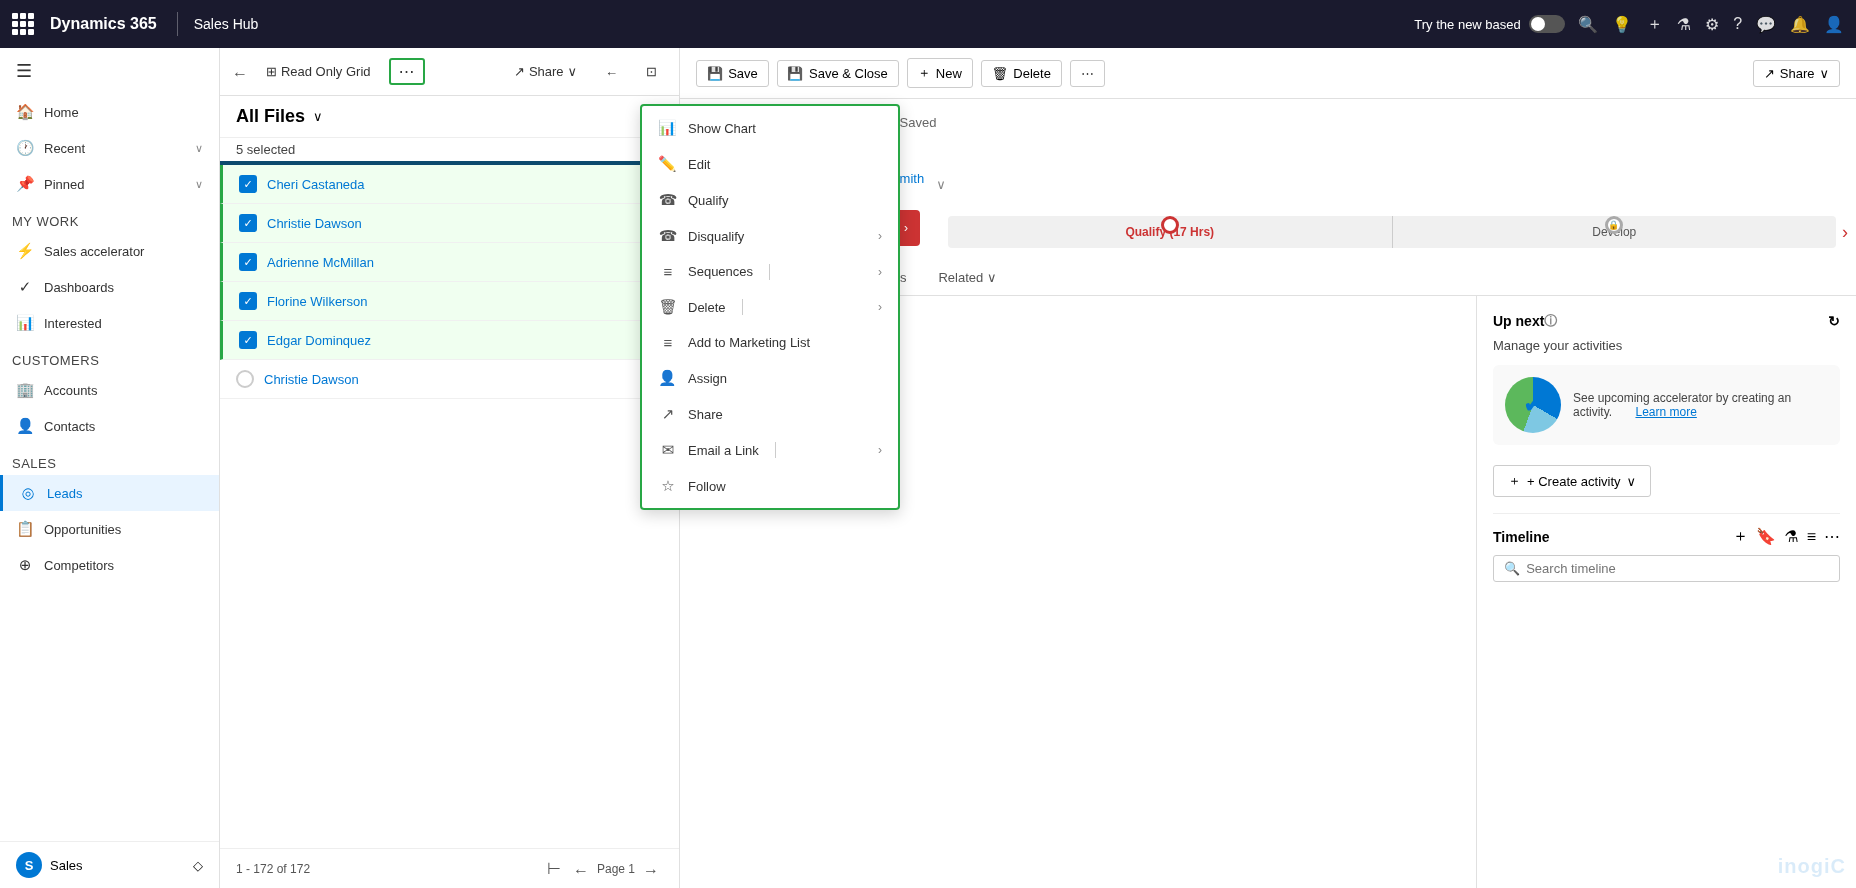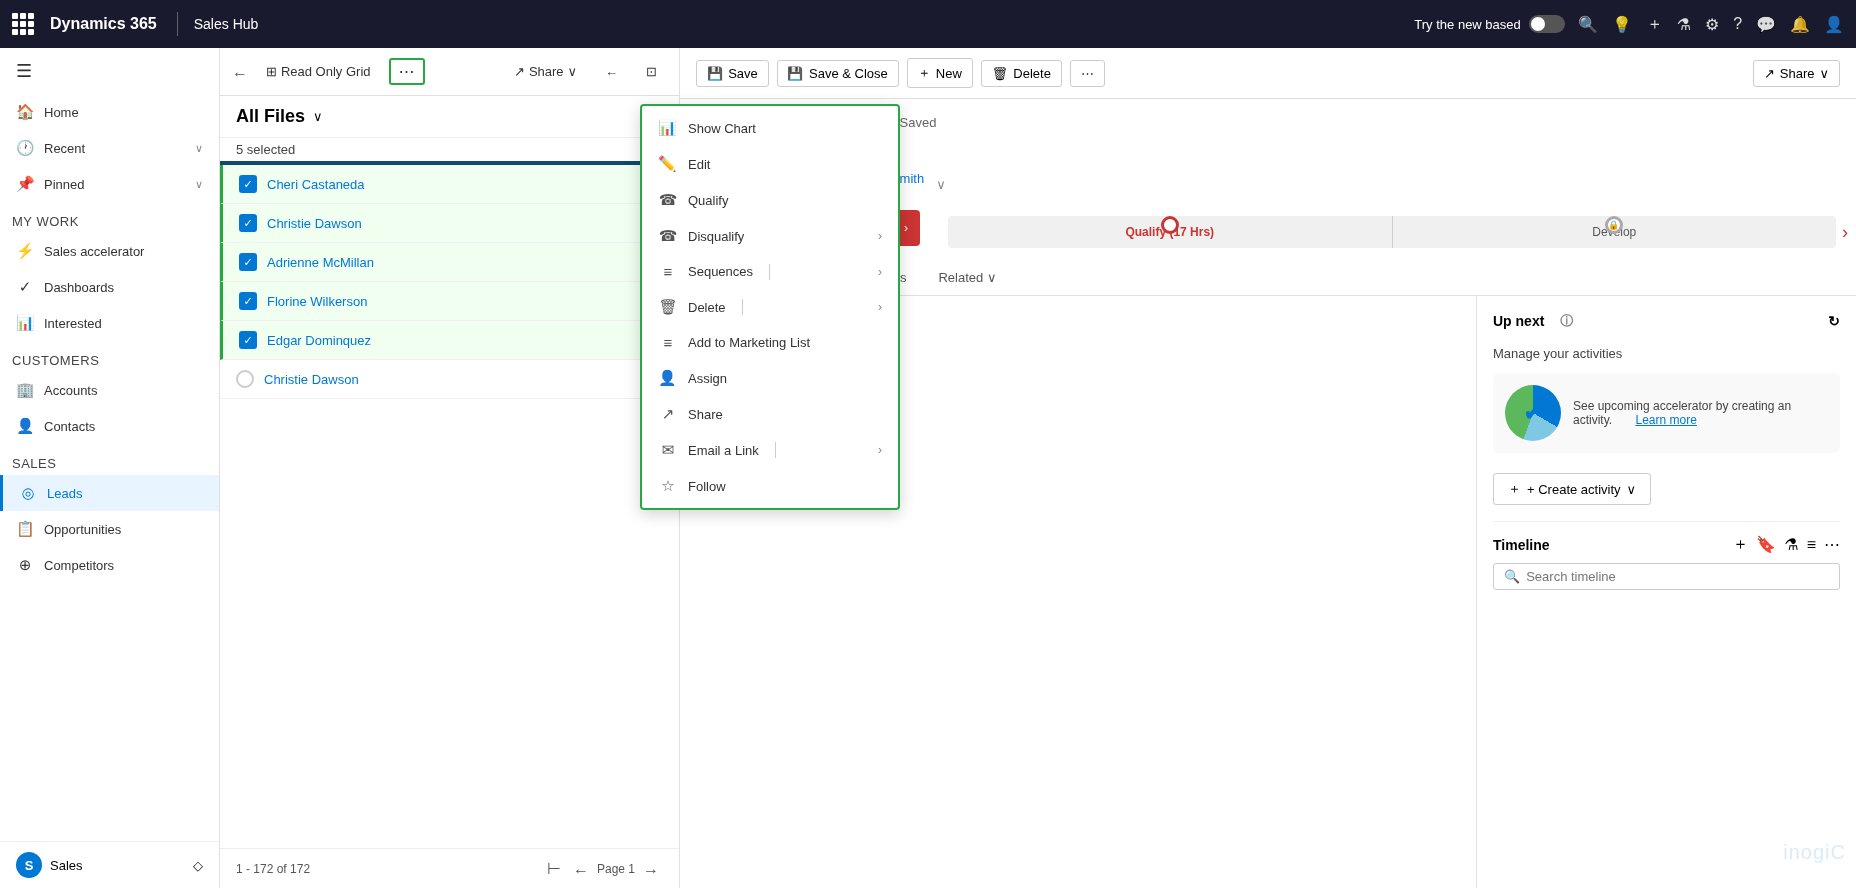--- a/index.html
+++ b/index.html
@@ -81,33 +81,33 @@
     .owner-name { font-size: 13px; color: #0078d4; font-weight: 500; }
     .stage-alert { background: #c33; color: #fff; padding: 4px 12px; border-radius: 4px; font-size: 12px; margin: 0 20px 8px; display: flex; align-items: center; gap: 8px; }
     .detail-tabs { display: flex; gap: 0; border-bottom: 1px solid #e0e0e0; padding: 0 20px; }
     .detail-tab { padding: 8px 16px; font-size: 13px; cursor: pointer; color: #555; border-bottom: 2px solid transparent; }
     .detail-tab.active { color: #0078d4; border-bottom: 2px solid #0078d4; font-weight: 600; }
     .detail-body { flex: 1; display: flex; overflow: hidden; }
     .detail-form { flex: 1; padding: 16px 20px; overflow-y: auto; }
     .form-label { font-size: 12px; color: #666; margin-top: 12px; }
     .form-value { font-size: 13px; color: #333; font-weight: 500; margin-top: 2px; }
     .right-panel { width: 380px; flex-shrink: 0; border-left: 1px solid #e0e0e0; display: flex; flex-direction: column; padding: 16px; overflow-y: auto; }
-    .up-next-header { display: flex; align-items: center; gap: 16px; font-size: 14px; font-weight: 600; margin-bottom: 16px; }
+    .up-next-header { display: flex; align-items: center; gap: 0; font-size: 14px; font-weight: 600; margin-bottom: 8px; }
     .up-next-sub { font-size: 13px; color: #444; margin-bottom: 12px; }
     .up-next-card { background: #f9f9f9; border-radius: 6px; padding: 12px; display: flex; align-items: center; gap: 12px; margin-bottom: 12px; }
     .up-next-img { width: 56px; height: 56px; border-radius: 50%; background: conic-gradient(#0078d4 0deg 120deg, #7ec8e3 120deg 200deg, #5cb85c 200deg 360deg); display: flex; align-items: center; justify-content: center; }
     .up-next-check { color: #0078d4; font-size: 22px; font-weight: 700; }
     .up-next-text { font-size: 12px; color: #444; flex: 1; }
     .up-next-link { color: #0078d4; text-decoration: underline; cursor: pointer; margin-left: 20px; }
     .create-activity-btn { display: flex; align-items: center; gap: 6px; padding: 6px 14px; border: 1px solid #ccc; border-radius: 3px; background: #fff; cursor: pointer; font-size: 13px; margin-top: 8px; }
     .timeline-header { display: flex; align-items: center; gap: 8px; margin-top: 16px; padding-top: 12px; border-top: 1px solid #eee; }
     .timeline-title { font-size: 14px; font-weight: 600; flex: 1; }
     .timeline-search { display: flex; align-items: center; gap: 6px; border: 1px solid #ccc; border-radius: 3px; padding: 5px 10px; margin-top: 8px; }
     .timeline-search input { border: none; outline: none; font-size: 13px; width: 100%; }
-    .watermark { position: absolute; bottom: 24px; right: 10px; font-size: 20px; color: rgba(0,120,212,0.15); font-weight: 400; letter-spacing: 1px; }
+    .watermark { position: absolute; bottom: 10px; right: 10px; font-size: 20px; color: rgba(0,120,212,0.15); font-weight: 700; letter-spacing: 1px; }
 
     .nav-back { background: none; border: none; cursor: pointer; font-size: 16px; color: #555; }
     .more-btn { background: none; border: 2px solid #28a745; border-radius: 3px; cursor: pointer; font-size: 16px; padding: 2px 8px; color: #333; }
   </style>
 </head>
 <body>
 
 <div class="top-nav">
   <div class="top-nav-grid-icon">
     <span></span>

